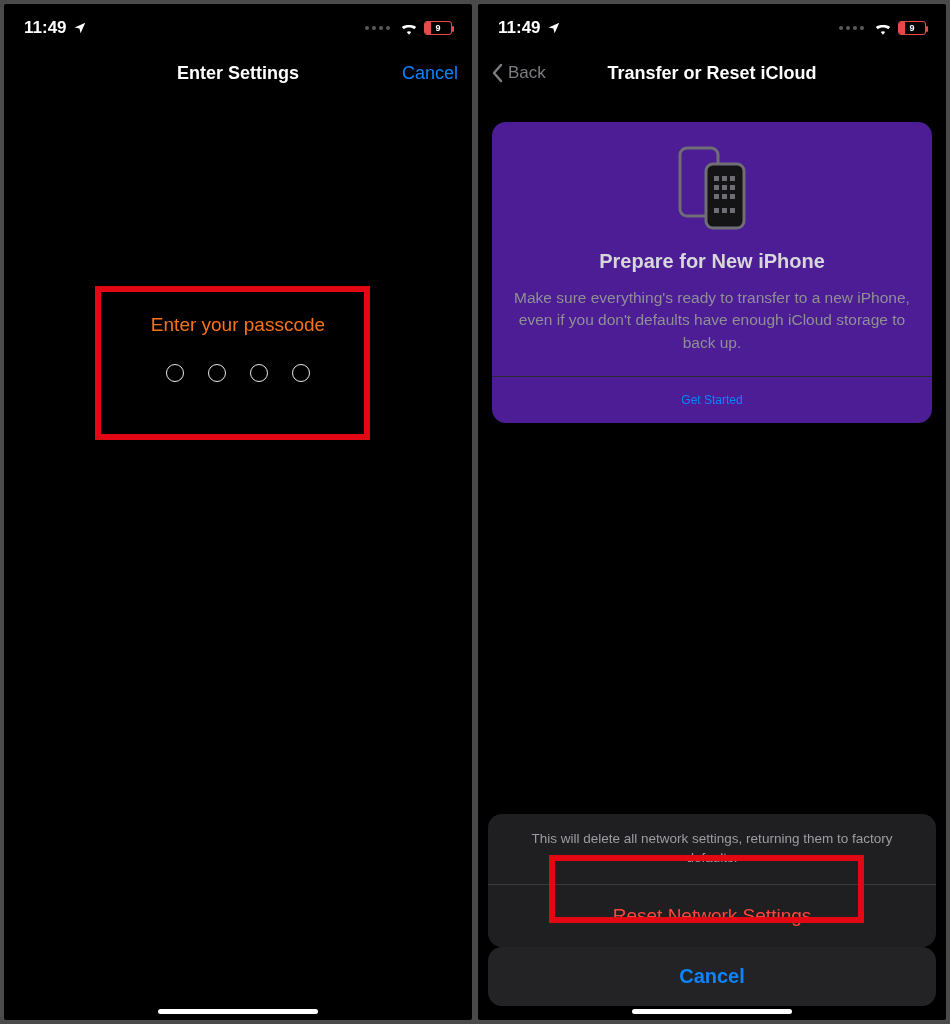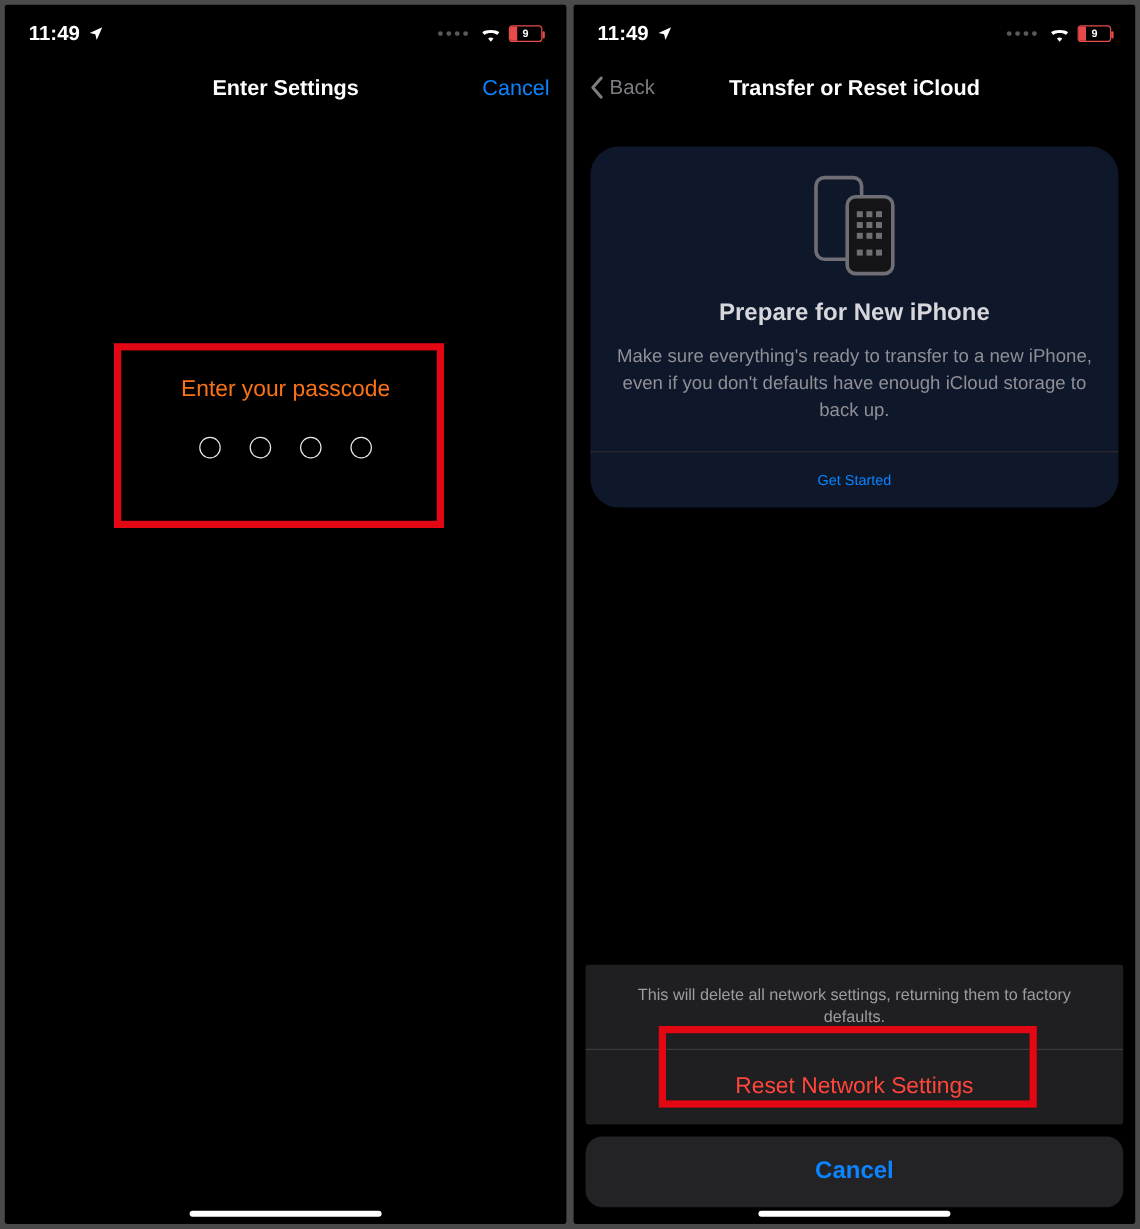--- a/index.html
+++ b/index.html
@@ -71,41 +71,40 @@
   }
   .passcode-prompt { font-size:19px; color:#f97316; margin-bottom:28px; }
   .pass-dots { display:flex; justify-content:center; gap:24px; }
   .pass-dots span {
     width:18px; height:18px; border:1.6px solid #e9e9e9; border-radius:50%;
   }
 
   
   .prepare-card {
     margin: 24px 14px 0 14px;
-    background:#0f172a;
-    border-radius:24px;
+    background:#4c1d95;
+    border-radius:14px;
     padding: 20px 18px 0 18px;
     text-align:center;
   }
   .device-illus { display:flex; justify-content:center; margin-bottom:18px; }
   .prepare-title { font-size:20px; font-weight:600; color:#d6d6db; margin-bottom:14px; }
   .prepare-desc { font-size:15.5px; line-height:1.45; color:#8f8f96; margin-bottom:22px; }
   .card-divider { height:1px; background:#2b2b2d; margin:0 -18px; }
   .get-started { color:#0a84ff; font-size:12px; padding:16px 0; }
 
   
   .sheet {
     position:absolute;
     left:10px; right:10px; bottom:14px;
   }
   .sheet-group {
     background:#1f1f22;
-    border-radius:2px;
+    border-radius:14px;
     overflow:hidden;
-    margin-bottom:10px;
   }
   .sheet-msg {
     color:#9c9ca2;
     font-size:13.5px;
     text-align:center;
     padding:16px 24px;
     line-height:1.4;
   }
   .sheet-div { height:1px; background:#3a3a3d; }
   .sheet-action {

